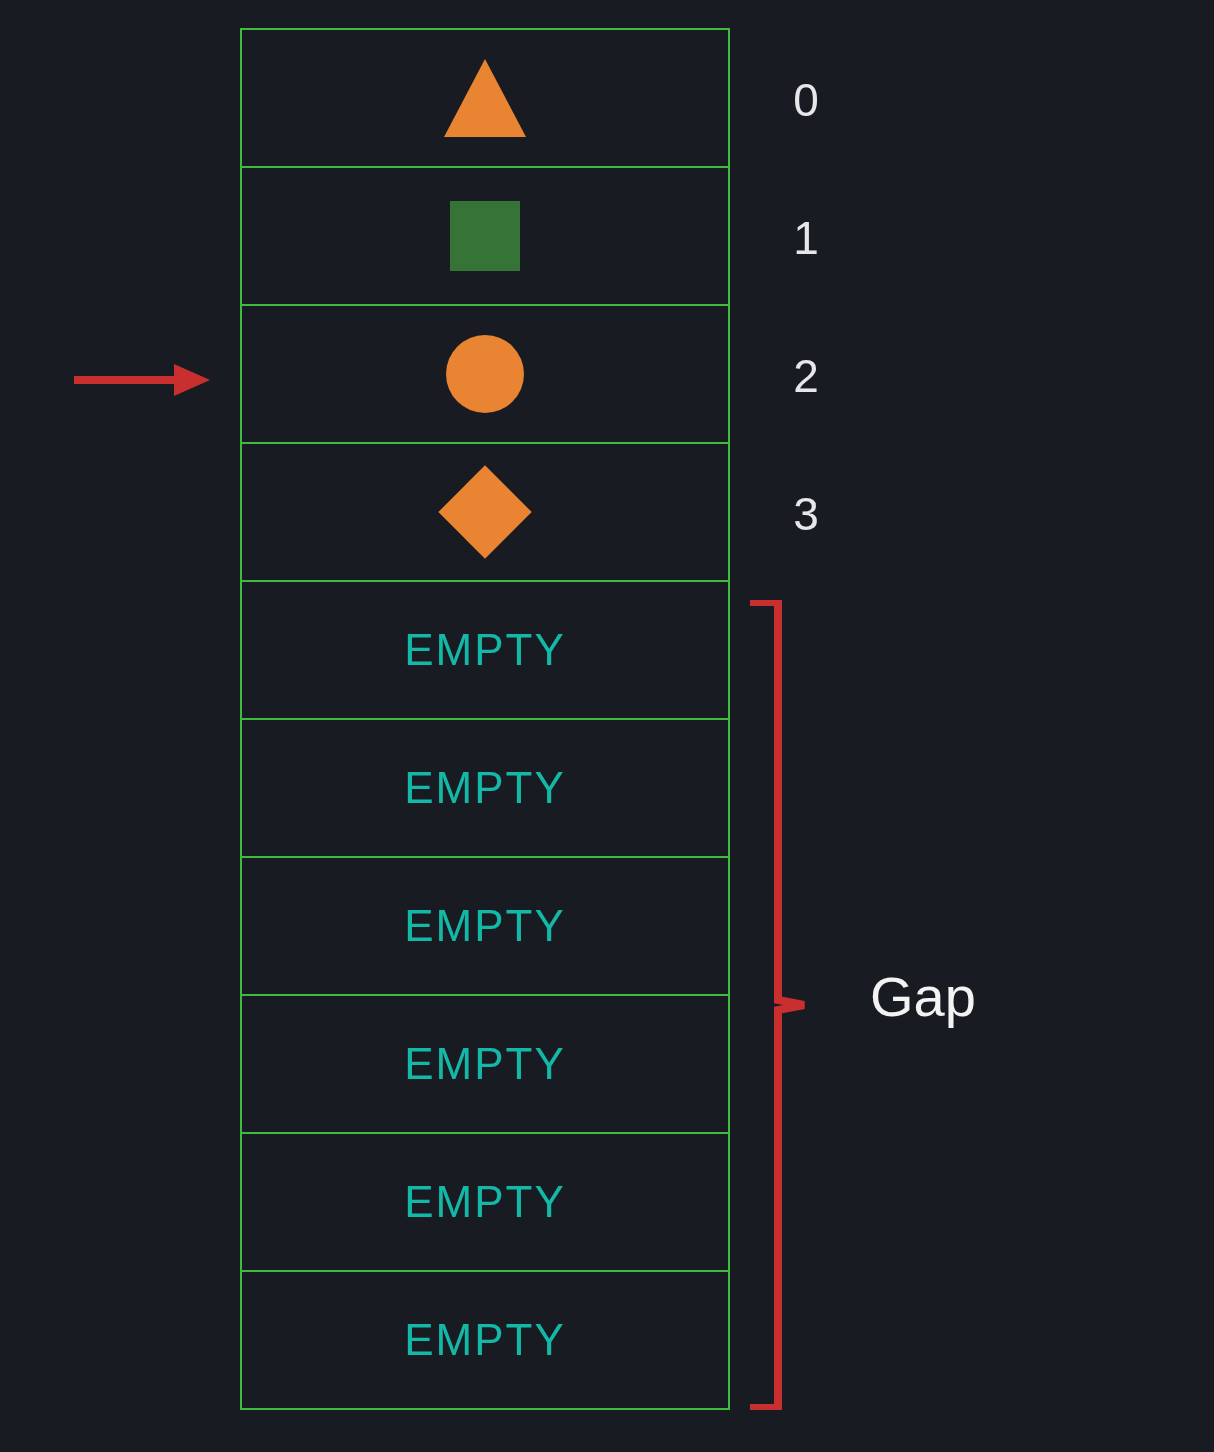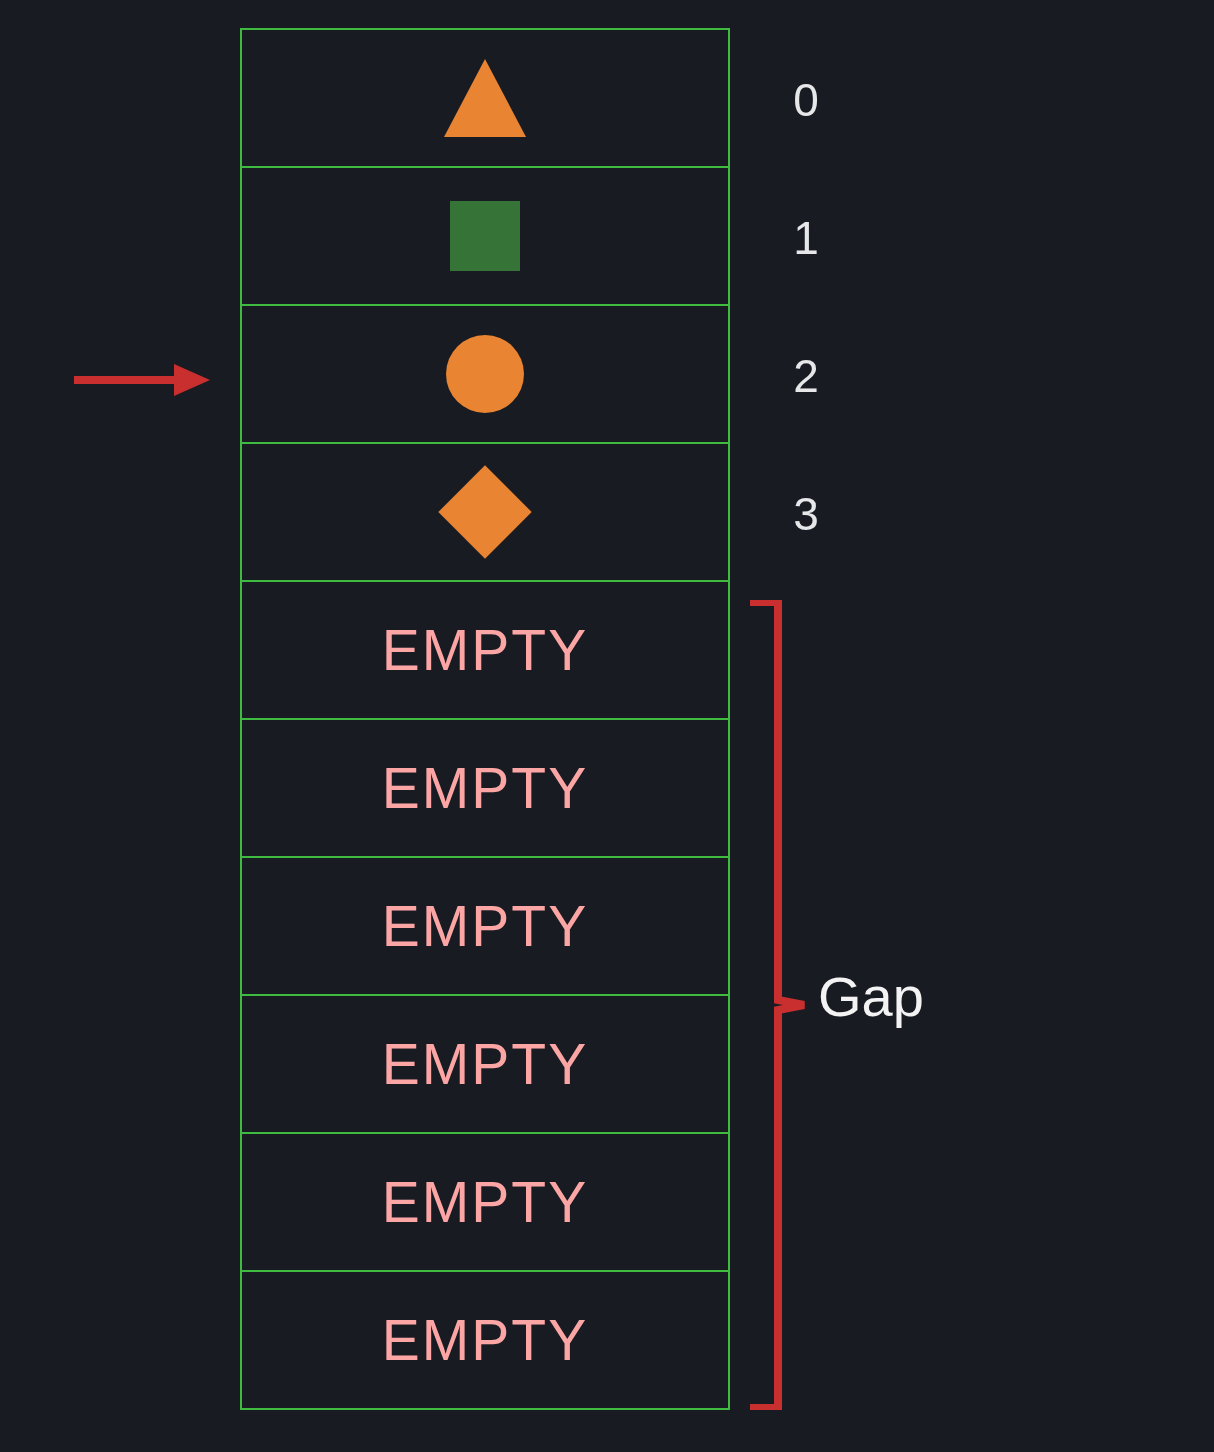--- a/index.html
+++ b/index.html
@@ -49,22 +49,22 @@
       height: 78px;
       border-radius: 50%;
     }
     .shape-diamond {
       background: #e88432;
       width: 66px;
       height: 66px;
       transform: rotate(45deg);
     }
     .empty-text {
-      color: #fca5a5;
-      font-size: 57px;
+      color: #14b8a6;
+      font-size: 44px;
       letter-spacing: 2px;
     }
     .index-label {
       position: absolute;
       color: #e6e7e9;
       font-size: 46px;
       width: 40px;
       text-align: center;
     }
     .arrow {
@@ -98,21 +98,21 @@
       top: 600px;
       width: 60px;
       height: 810px;
     }
     .bracket svg {
       width: 100%;
       height: 100%;
     }
     .gap-label {
       position: absolute;
-      left: 818px;
+      left: 870px;
       top: 964px;
       color: #f3f3f4;
       font-size: 56px;
     }
   </style>
 </head>
 <body>
 
 <div class="array-container">
   <div class="cell">

